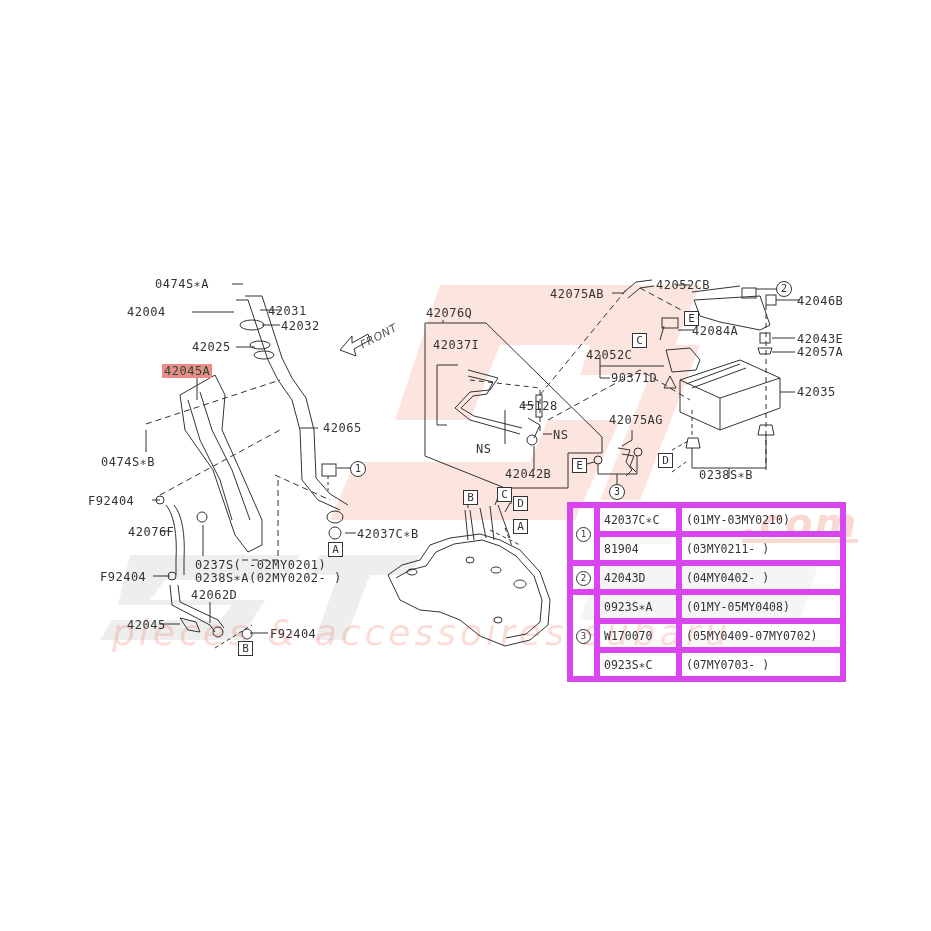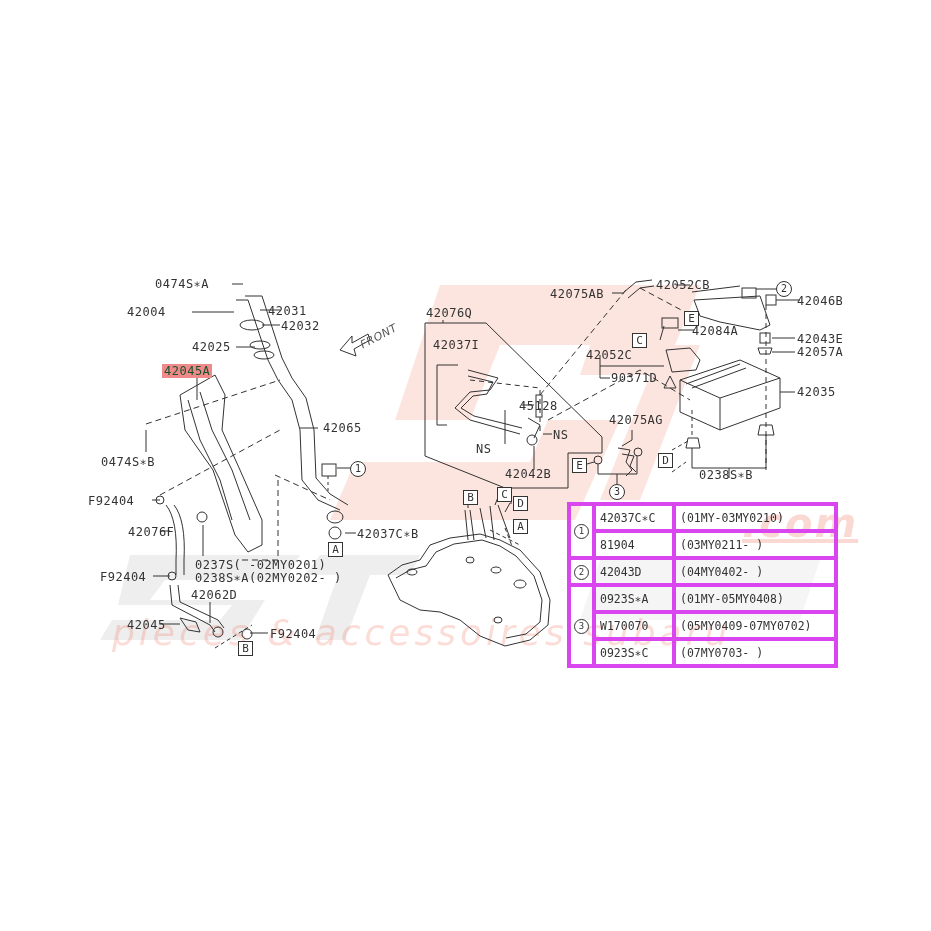--- a/index.html
+++ b/index.html
@@ -4,21 +4,21 @@
 <style>
   html, body { margin: 0; padding: 0; background: #ffffff; }
   body { width: 931px; height: 931px; position: relative; overflow: hidden; font-family: "DejaVu Sans Mono", "Liberation Mono", monospace; }
   #canvas { position: absolute; left: 0; top: 0; width: 931px; height: 931px; }
   .lbl { position: absolute; font-family: "DejaVu Sans Mono", "Liberation Mono", monospace; font-size: 12px; color: #333; letter-spacing: 0.5px; white-space: nowrap; line-height: 14px; }
   .lbl.hl { background: #f08a8a; color: #14532d; padding: 0 2px; }
   .box { position: absolute; width: 13px; height: 13px; border: 1px solid #333; font-family: "DejaVu Sans Mono", monospace; font-size: 11px; line-height: 13px; text-align: center; color: #333; background: #fff; }
   .circ { position: absolute; width: 14px; height: 14px; border: 1px solid #333; border-radius: 50%; font-family: "DejaVu Sans Mono", monospace; font-size: 10px; line-height: 14px; text-align: center; color: #333; background: #fff; }
   .front { position: absolute; font-family: "DejaVu Sans", sans-serif; font-style: italic; font-size: 11px; color: #555; transform: rotate(-28deg); transform-origin: left top; letter-spacing: 0.5px; }
   table.sup { position: absolute; left: 567px; top: 502px; border-collapse: collapse; font-family: "DejaVu Sans Mono", monospace; font-size: 11.5px; color: #333; background: transparent; }
-  table.sup td { border: 4px solid #d946ef; height: 23px; padding: 0 4px; white-space: nowrap; }
+  table.sup td { border: 6px solid #d946ef; height: 23px; padding: 0 4px; white-space: nowrap; }
   table.sup td.ref { width: 15px; text-align: center; padding: 0 3px; }
   table.sup td.pn { width: 68px; }
   table.sup td.rng { width: 150px; }
   .wm { position: absolute; pointer-events: none; }
   .wm-text { position: absolute; left: 112px; top: 612px; font-family: "DejaVu Sans", sans-serif; font-style: italic; font-size: 36px; color: rgba(240,130,110,0.28); letter-spacing: 4px; white-space: nowrap; }
   .wm-com { position: absolute; left: 742px; top: 500px; font-family: "DejaVu Sans", sans-serif; font-style: italic; font-weight: bold; font-size: 40px; color: rgba(240,130,110,0.30); letter-spacing: 2px; text-decoration: underline; }
 </style>
 </head>
 <body>
 

